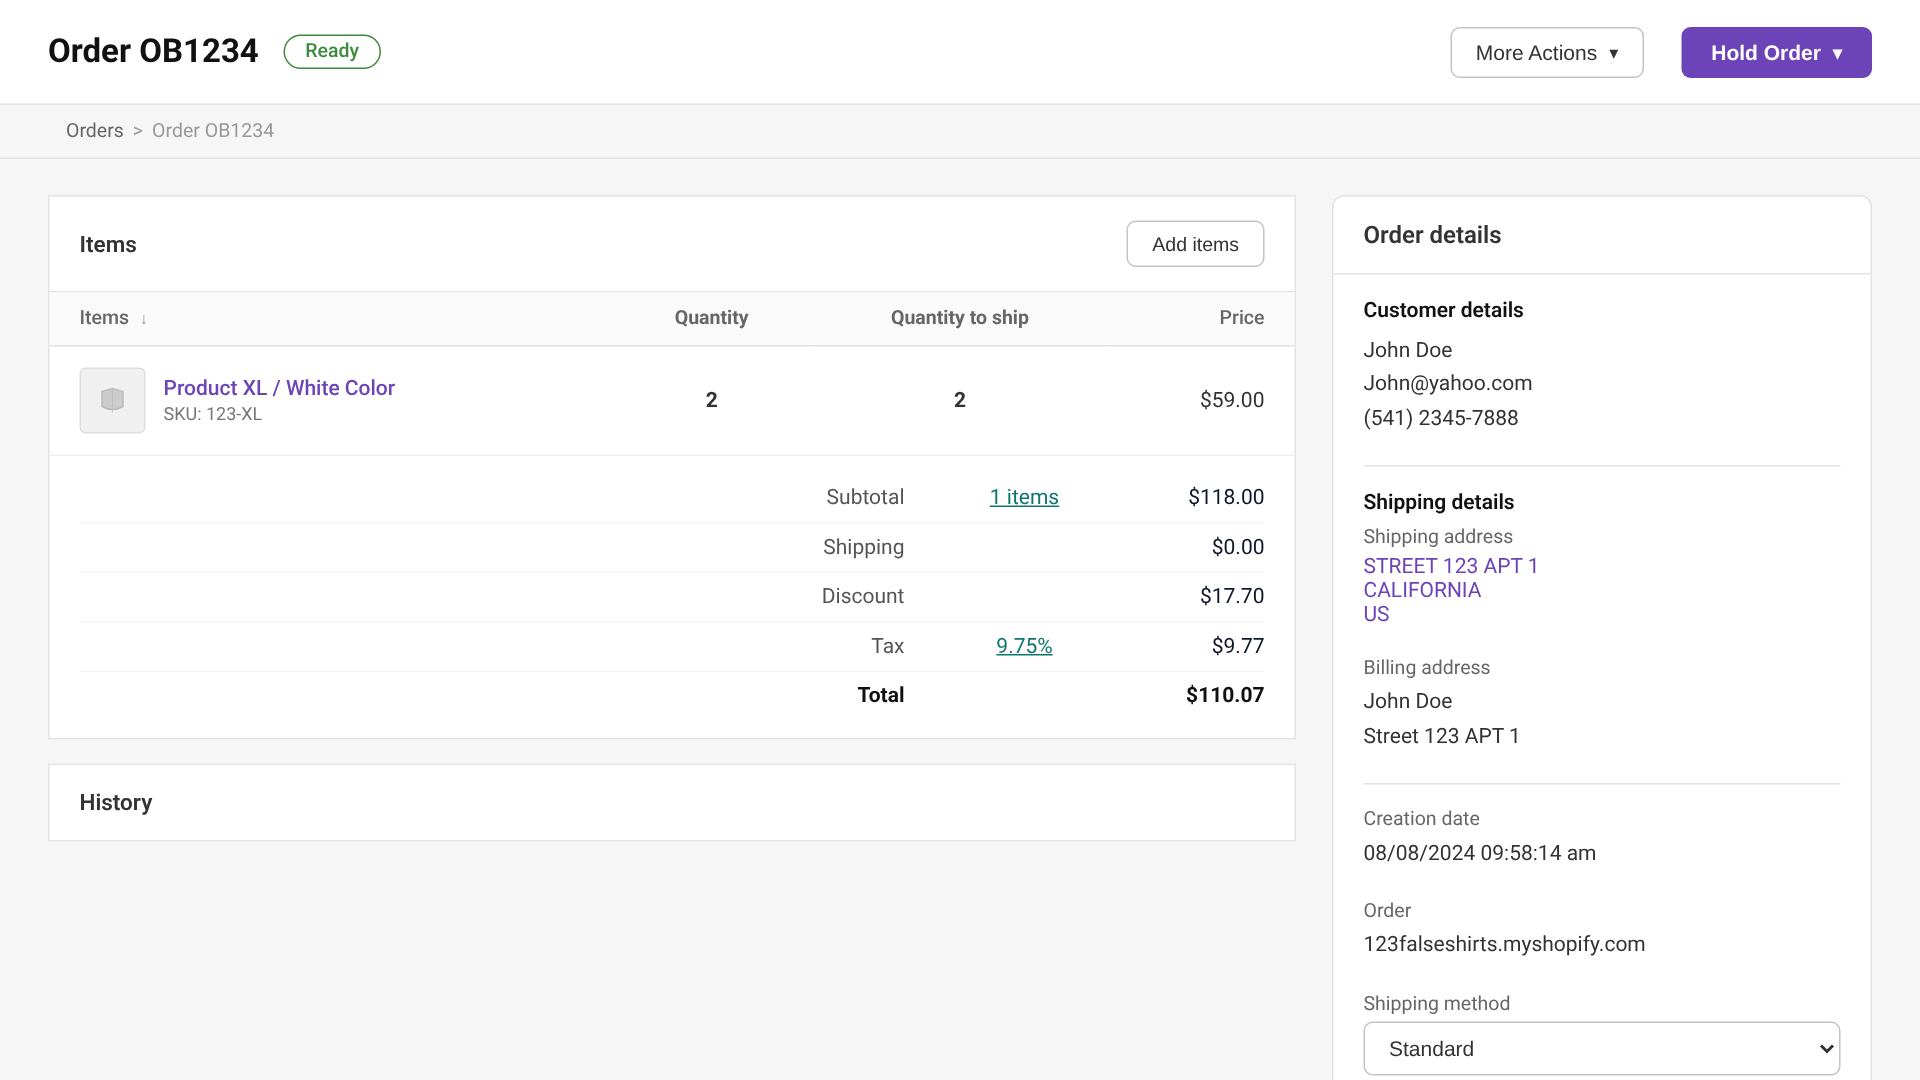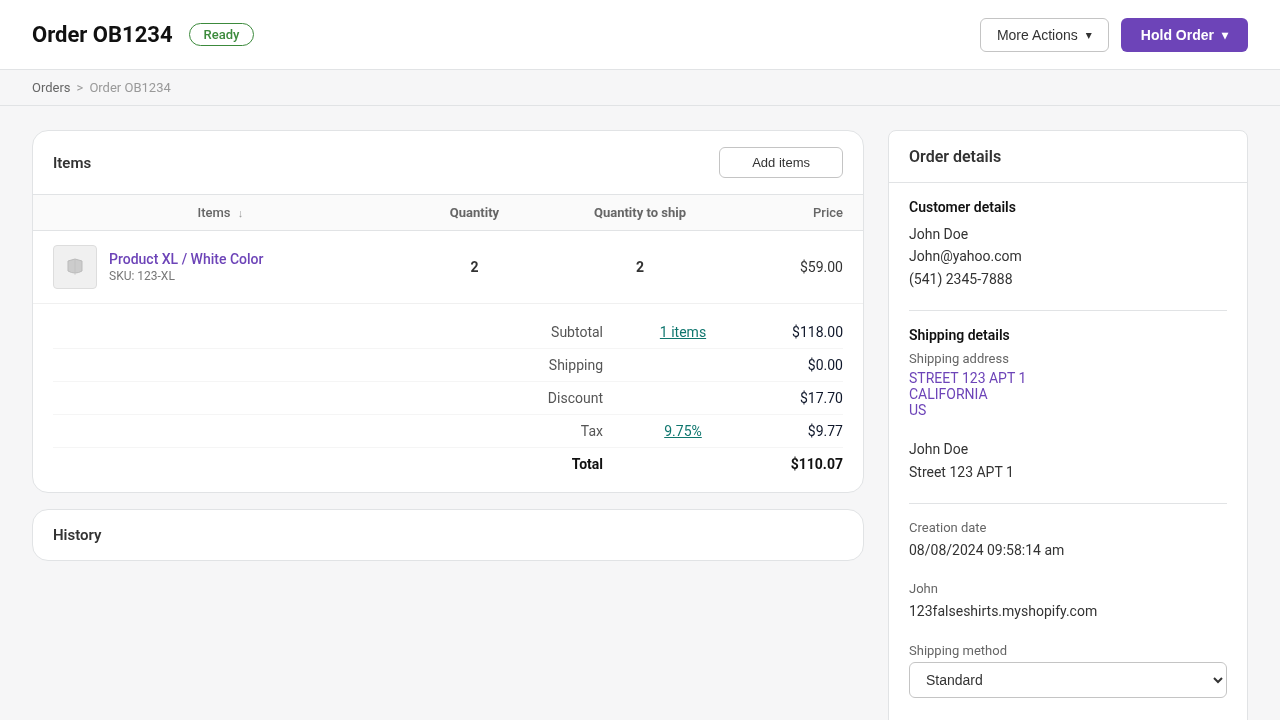--- a/index.html
+++ b/index.html
@@ -25,21 +25,21 @@
 
     .status-badge {
       border: 1.5px solid #3c8a3c;
       color: #3c8a3c;
       border-radius: 20px;
       padding: 3px 14px;
       font-size: 13px;
       font-weight: 500;
     }
 
-    .top-actions { display: flex; gap: 12px; }
+    .top-actions { display: flex; gap: 25px; }
 
     .btn-more-actions {
       background: #fff;
       border: 1px solid #c4c4c4;
       border-radius: 6px;
       padding: 8px 16px;
       font-size: 14px;
       cursor: pointer;
       display: flex;
       align-items: center;
@@ -56,21 +56,21 @@
       font-size: 14px;
       font-weight: 700;
       cursor: pointer;
       display: flex;
       align-items: center;
       gap: 8px;
     }
 
     .breadcrumb {
       background: #f6f6f7;
-      padding: 10px 32px;
+      padding: 10px 44px;
       font-size: 13px;
       color: #666;
       display: flex;
       align-items: center;
       gap: 6px;
       border-bottom: 1px solid #e1e3e5;
     }
 
     .breadcrumb a { color: #666; text-decoration: none; }
     .breadcrumb span { color: #999; }
@@ -83,49 +83,49 @@
       max-width: 1280px;
       margin: 0 auto;
     }
 
     .left-panel { flex: 1; display: flex; flex-direction: column; gap: 16px; }
     .right-panel { width: 360px; flex-shrink: 0; }
 
     .card {
       background: #fff;
       border: 1px solid #e1e3e5;
-      border-radius: 16px;
+      border-radius: 0;
       overflow: hidden;
     }
 
     .card-header {
       padding: 16px 20px;
       display: flex;
       align-items: center;
       justify-content: space-between;
       border-bottom: 1px solid #e1e3e5;
     }
 
     .card-header h2 { font-size: 15px; font-weight: 600; }
 
     .btn-add-items {
       background: #fff;
       border: 1px solid #c4c4c4;
       border-radius: 6px;
-      padding: 7px 32px;
+      padding: 7px 16px;
       font-size: 13px;
       cursor: pointer;
       color: #333;
     }
 
     .items-table { width: 100%; border-collapse: collapse; }
 
     .items-table th {
       padding: 10px 20px;
-      text-align: center;
+      text-align: left;
       font-weight: 500;
       color: #666;
       font-size: 13px;
       border-bottom: 1px solid #e1e3e5;
       background: #fafafa;
     }
 
     .items-table th.right, .items-table td.right { text-align: right; }
     .items-table th.center, .items-table td.center { text-align: center; font-weight: bold; }
 
@@ -349,33 +349,34 @@
 
         <div class="detail-section">
           <div class="detail-section-title">Shipping details</div>
           <div class="detail-sublabel">Shipping address</div>
           <div class="detail-link">STREET 123 APT 1</div>
           <div class="detail-link">CALIFORNIA</div>
           <div class="detail-link">US</div>
         </div>
 
         <div class="detail-section">
+          <div class="detail-sublabel">Billing address</div>
           <div class="detail-text">John Doe</div>
           <div class="detail-text">Street 123 APT 1</div>
         </div>
 
         <hr class="section-divider">
 
         <div class="detail-section">
           <div class="detail-sublabel">Creation date</div>
           <div class="detail-text">08/08/2024 09:58:14 am</div>
         </div>
 
         <div class="detail-section">
-          <div class="detail-sublabel">John</div>
+          <div class="detail-sublabel">Order</div>
           <div class="detail-text">123falseshirts.myshopify.com</div>
         </div>
 
         <div class="detail-section">
           <div class="detail-sublabel">Shipping method</div>
           <select class="shipping-method-select">
             <option>Standard</option>
           </select>
         </div>
 

